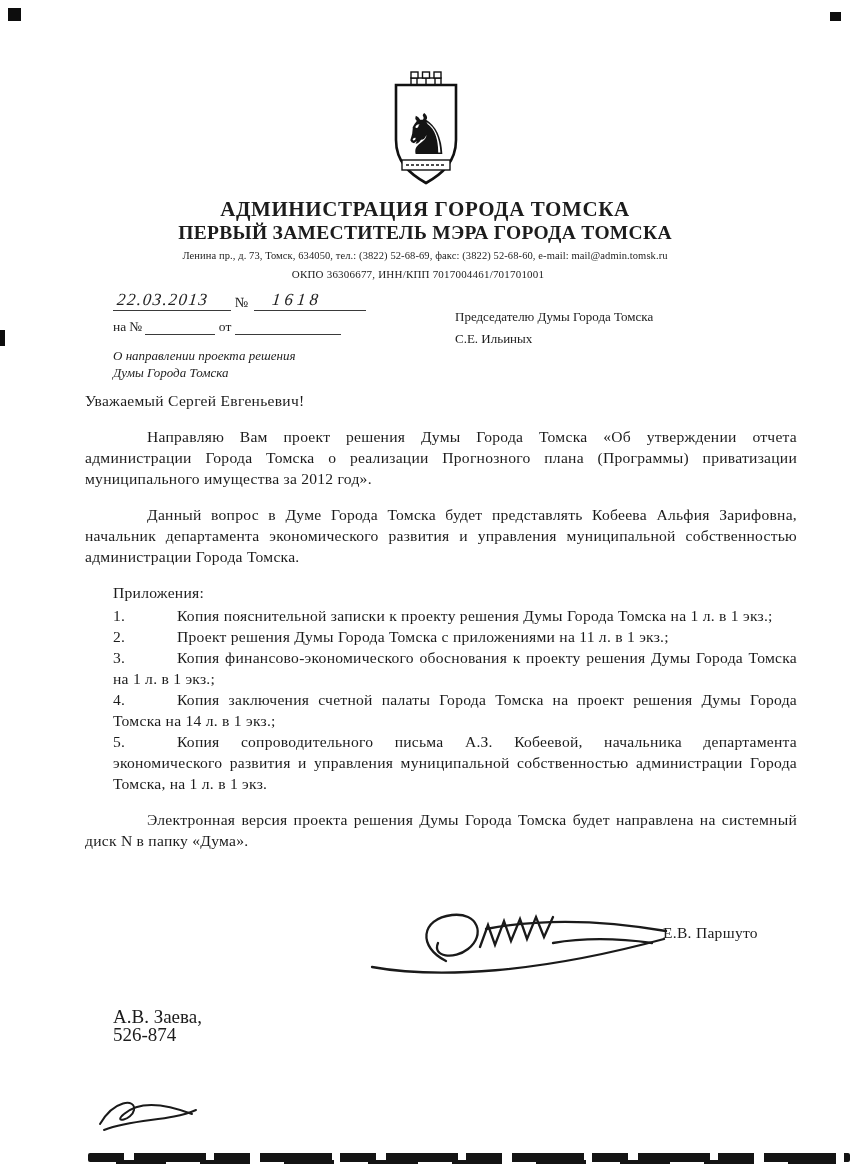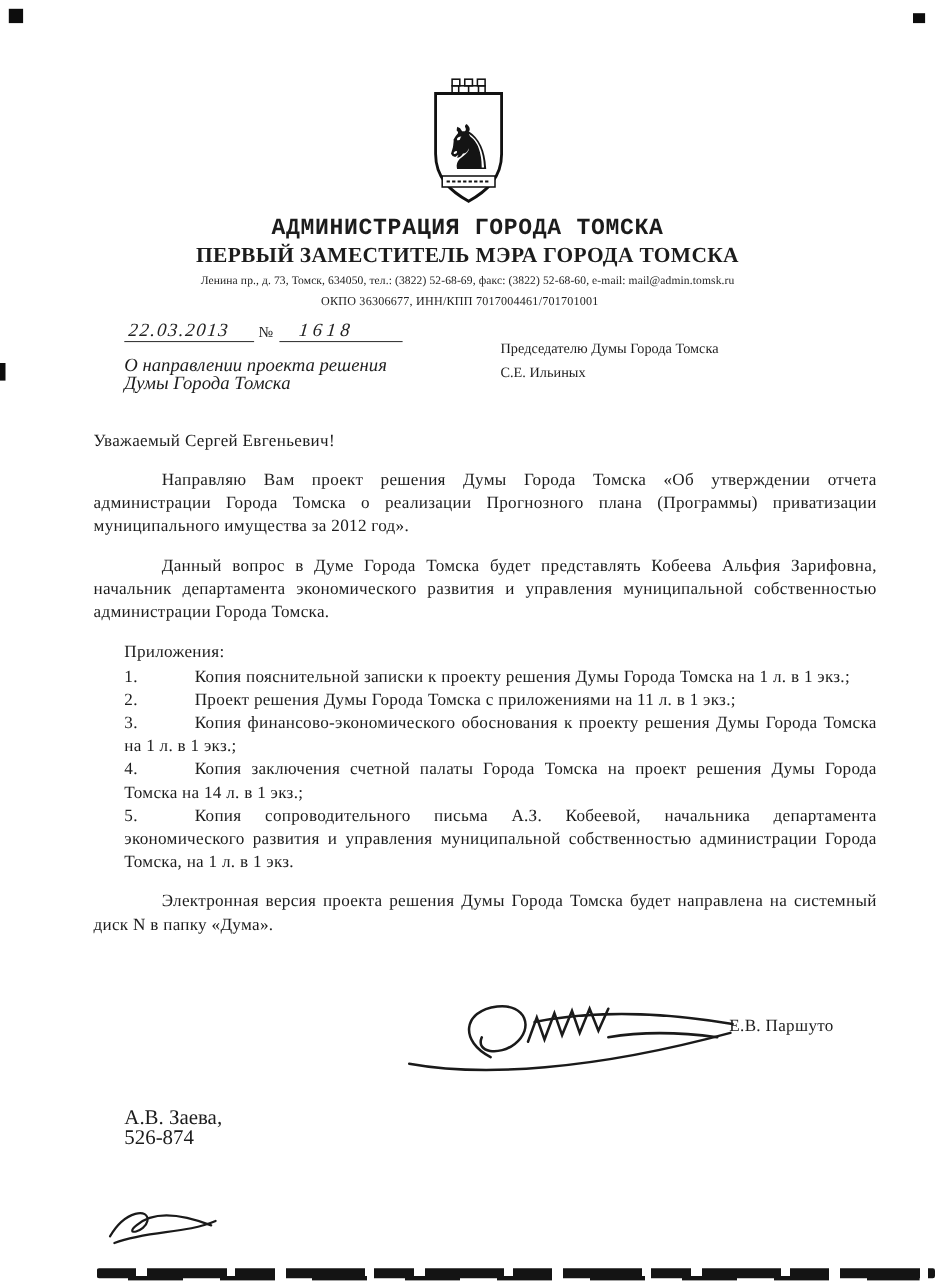--- a/index.html
+++ b/index.html
@@ -21,21 +21,21 @@
   }
   .bottom-band2{
     position:absolute;left:96px;top:1160px;width:740px;height:4px;
     background:repeating-linear-gradient(90deg,transparent 0 20px,#141414 20px 70px,transparent 70px 84px);
   }
   
   .emblem{position:absolute;left:386px;top:70px;width:78px;height:124px;}
   
   .org1{
     position:absolute;left:0;top:197px;width:850px;
-    text-align:center;font-weight:bold;font-size:21px;letter-spacing:.6px;font-family:Liberation Mono, monospace;
+    text-align:center;font-weight:bold;font-size:21px;letter-spacing:.6px;
   }
   .org2{
     position:absolute;left:0;top:222px;width:850px;
     text-align:center;font-weight:bold;font-size:19.5px;letter-spacing:.3px;
   }
   .contact{
     position:absolute;left:0;top:250px;width:850px;
     text-align:center;font-size:10.5px;letter-spacing:.1px;
   }
   .codes{
@@ -54,21 +54,21 @@
     font-size:17px;
     letter-spacing:1.5px;
     color:#222;
     transform:skewX(-6deg);
     display:inline-block;
     padding-left:4px;
     white-space:nowrap;
   }
   .nosign{font-size:14px;margin-left:4px;}
   .ref-row2{margin-top:3px;}
-  .subject{margin-top:12px;font-style:italic;font-size:17px;line-height:17px;}
+  .subject{margin-top:12px;font-style:italic;font-size:13px;line-height:17px;}
   
   .addressee{position:absolute;left:455px;top:306px;font-size:13px;line-height:22px;}
   
   .salutation{
     position:absolute;left:85px;top:392px;width:712px;
     text-align:left;font-size:15.5px;letter-spacing:.3px;
   }
   
   .body-block{
     position:absolute;left:85px;top:426px;width:712px;
@@ -126,20 +126,24 @@
 
   <div class="org1">АДМИНИСТРАЦИЯ ГОРОДА ТОМСКА</div>
   <div class="org2">ПЕРВЫЙ ЗАМЕСТИТЕЛЬ МЭРА ГОРОДА ТОМСКА</div>
   <div class="contact">Ленина пр., д. 73, Томск, 634050, тел.: (3822) 52-68-69, факс: (3822) 52-68-60, e-mail: mail@admin.tomsk.ru</div>
   <div class="codes">ОКПО 36306677, ИНН/КПП 7017004461/701701001</div>
 
   <div class="ref">
     <div class="ref-row1">
       <span class="u u1"><span class="hand">22.03.2013</span></span><span class="nosign">№</span><span class="u u2"><span class="hand" style="letter-spacing:4px;padding-left:18px;">1618</span></span>
     </div>
+    <div class="ref-row2">
+      <span>на №</span><span class="u u3"></span>
+      <span>от</span><span class="u u4"></span>
+    </div>
     <div class="subject">
       <div>О направлении проекта решения</div>
       <div>Думы Города Томска</div>
     </div>
   </div>
 
   <div class="addressee">
     <div>Председателю Думы Города Томска</div>
     <div>С.Е. Ильиных</div>
   </div>

